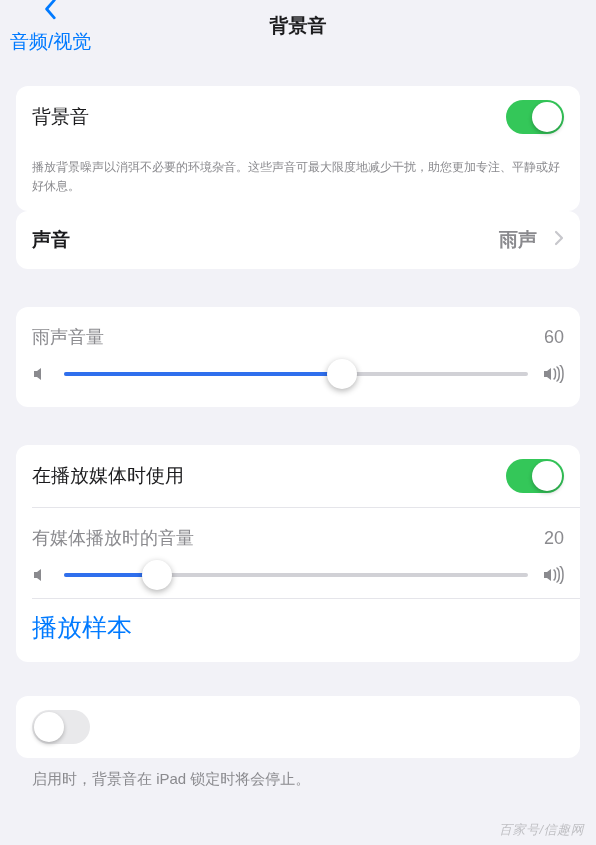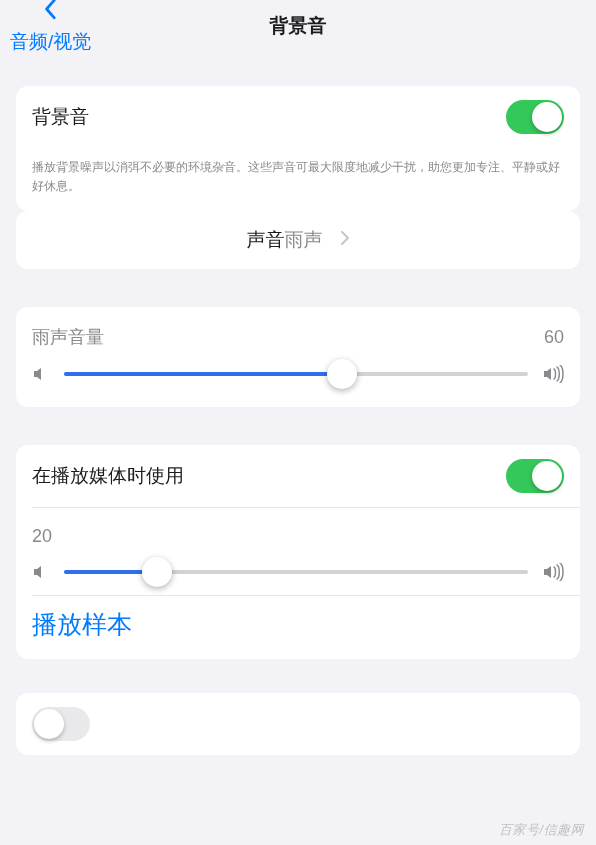--- a/index.html
+++ b/index.html
@@ -78,24 +78,25 @@
   }
   .footer-text {
     padding: 10px 16px 0 16px;
     font-size: 15px;
     color: #8a8a8e;
     line-height: 1.45;
   }
   .navrow {
     display: flex;
     align-items: center;
-    justify-content: center;
+    justify-content: space-between;
     padding: 16px 16px;
     font-size: 19px;
     cursor: pointer;
+    font-weight: bold;
   }
   .navrow .value-wrap {
     display: flex; align-items: center; gap: 17px;
     color: #8a8a8e; font-size: 19px;
   }
   .chevron {
     color: #c7c7cc; font-size: 18px; font-weight: 600;
   }
   .slider-head {
     display: flex; justify-content: space-between; align-items: center;
@@ -212,20 +213,21 @@
 
   <div class="group">
     <div class="row">
       <span class="label">在播放媒体时使用</span>
       <div class="toggle on">
           <div class="knob"></div>
         </div>
     </div>
     <div class="divider"></div>
     <div class="slider-head">
+      <span>有媒体播放时的音量</span>
       <span>20</span>
     </div>
     <div class="slider-row" style="padding-bottom:14px;">
       <span class="speaker">
         <svg width="18" height="18" viewBox="0 0 18 18" fill="#8a8a8e">
             <path d="M2 6h3l4-3v12l-4-3H2z"></path>
           </svg>
       </span>
       <div class="slider">
         <div class="fill" id="fill2" style="width: 20%;"></div>
@@ -246,16 +248,17 @@
 
   <div class="spacer-sm"></div>
 
   <div class="group">
     <div class="row">
       <div class="toggle off">
           <div class="knob"></div>
         </div>
     </div>
   </div>
+  <div class="footer-text">启用时，背景音在 iPad 锁定时将会停止。</div>
 
 </div>
 
 <div class="watermark">百家号/信趣网</div>
 
 </body></html>

